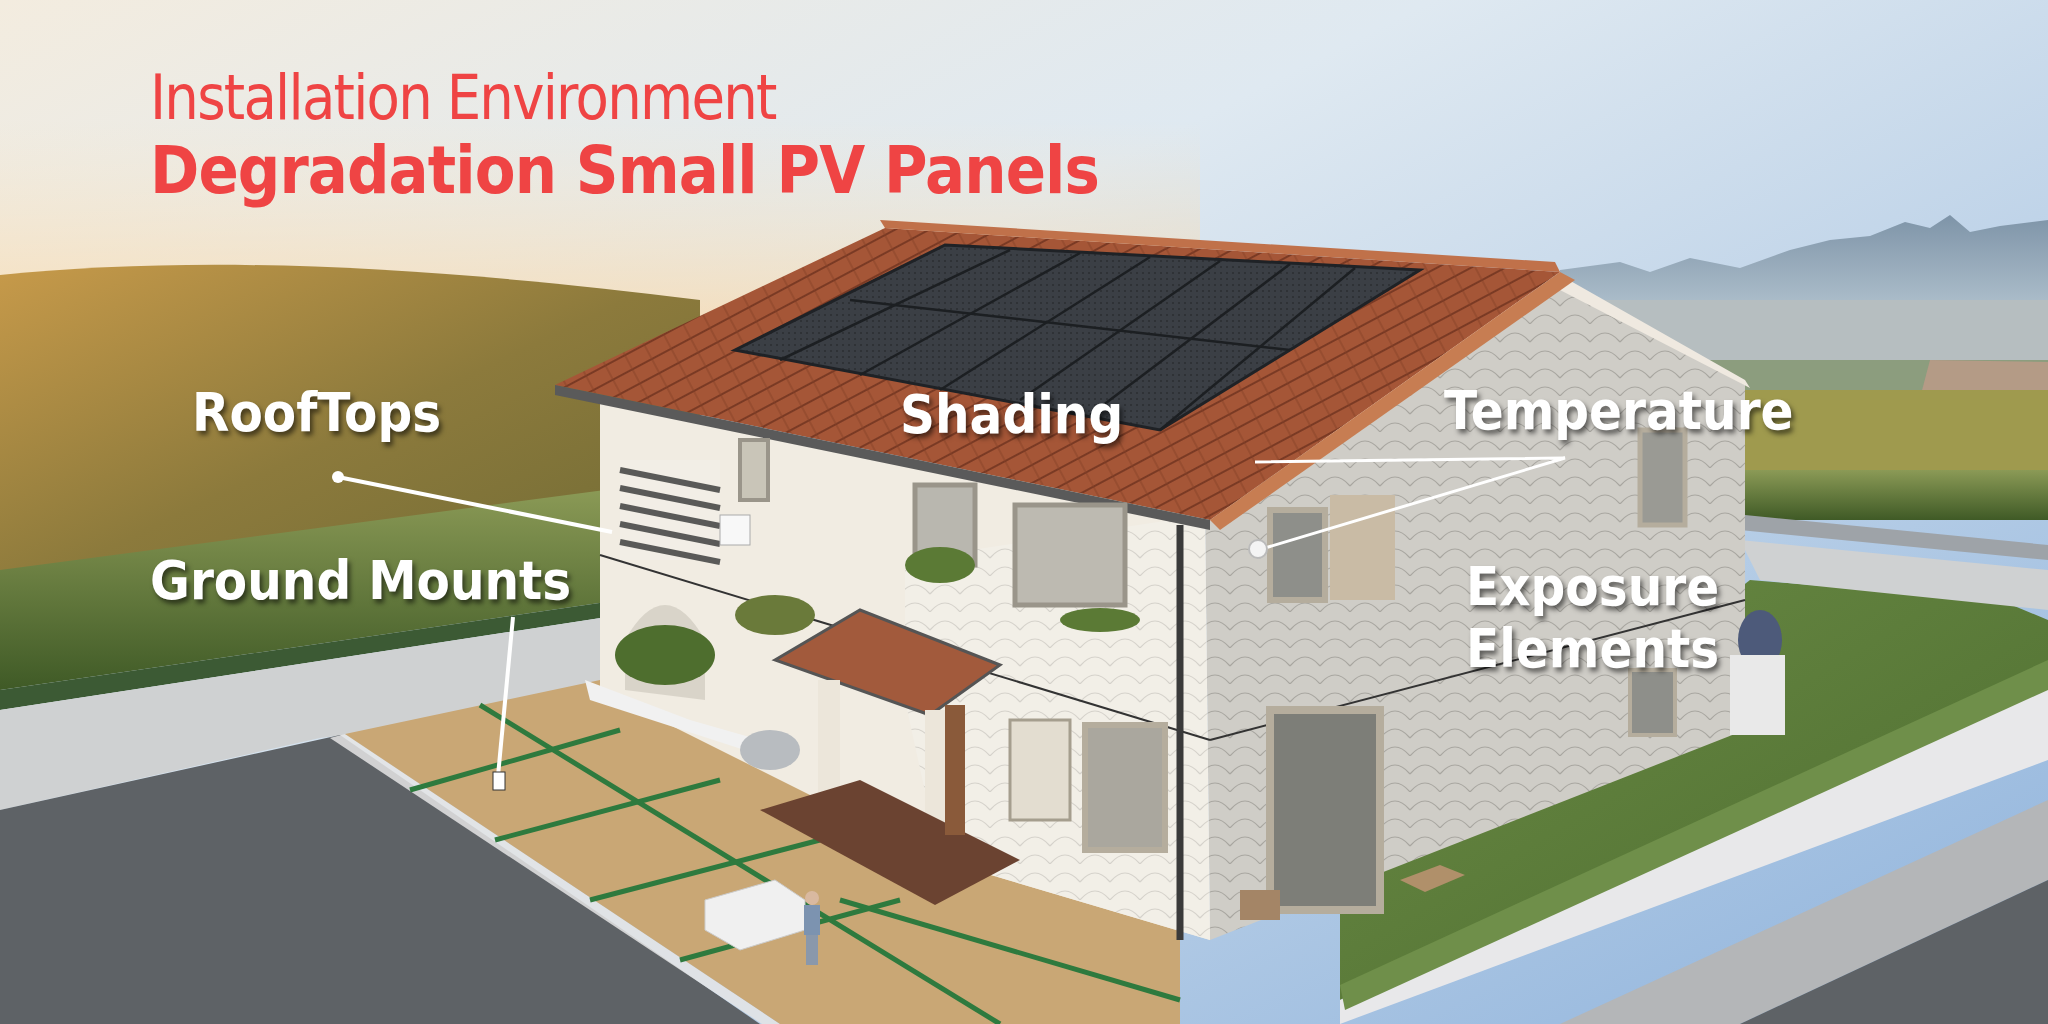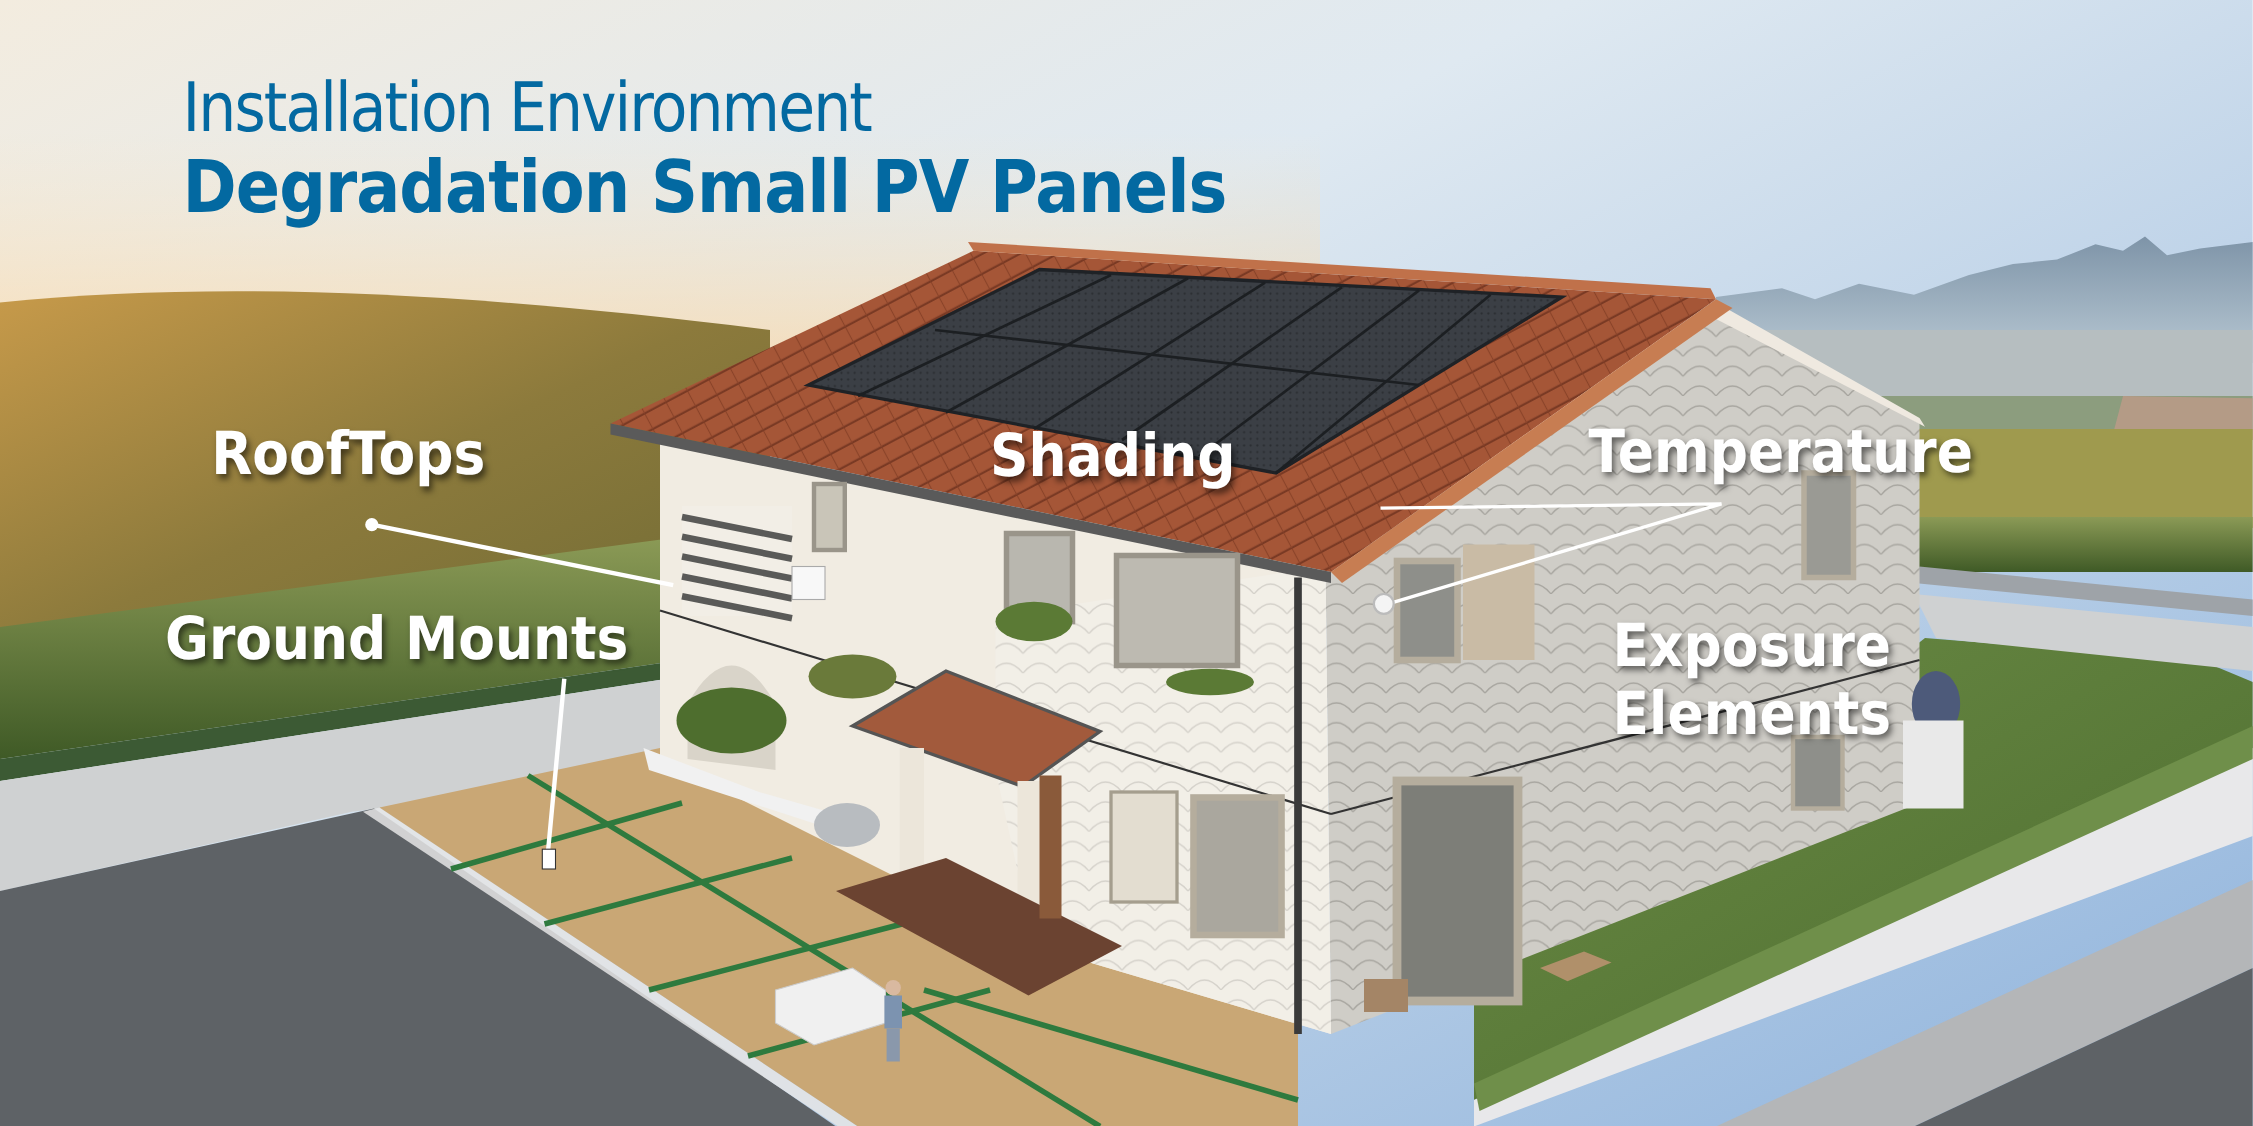--- a/index.html
+++ b/index.html
@@ -1,18 +1,18 @@
 <!DOCTYPE html>
 <html><head>
 <meta charset="utf-8">
 <style>
   html, body { margin:0; padding:0; }
   body { width:2048px; height:1024px; overflow:hidden; position:relative; font-family:"DejaVu Sans", sans-serif; }
   .scene { position:absolute; inset:0; width:2048px; height:1024px; }
-  .title-block { position:absolute; left:150px; top:62px; color:#0369a1;margin-left:16px; }
+  .title-block { position:absolute; left:150px; top:62px; color:#ef4444; }
   .title-line1 { font-family:"DejaVu Sans", sans-serif; font-weight:normal; font-size:62px; letter-spacing:-2px; line-height:72px; transform:scaleX(0.88); transform-origin:left; }
   .title-line2 { font-family:"DejaVu Sans", sans-serif; font-weight:bold; font-size:66px; letter-spacing:-1px; line-height:74px; transform:scaleX(0.90); transform-origin:left; }
   .label { position:absolute; color:#ffffff; font-family:"DejaVu Sans", sans-serif; font-weight:bold; font-size:54px; line-height:62px; text-shadow:3px 4px 6px rgba(0,0,0,0.55); transform:scaleX(0.9); transform-origin:left; white-space:nowrap; }
   .label.multi { white-space:normal; }
   svg { position:absolute; left:0; top:0; }
 </style>
 </head>
 <body>
 
 <div class="scene">

